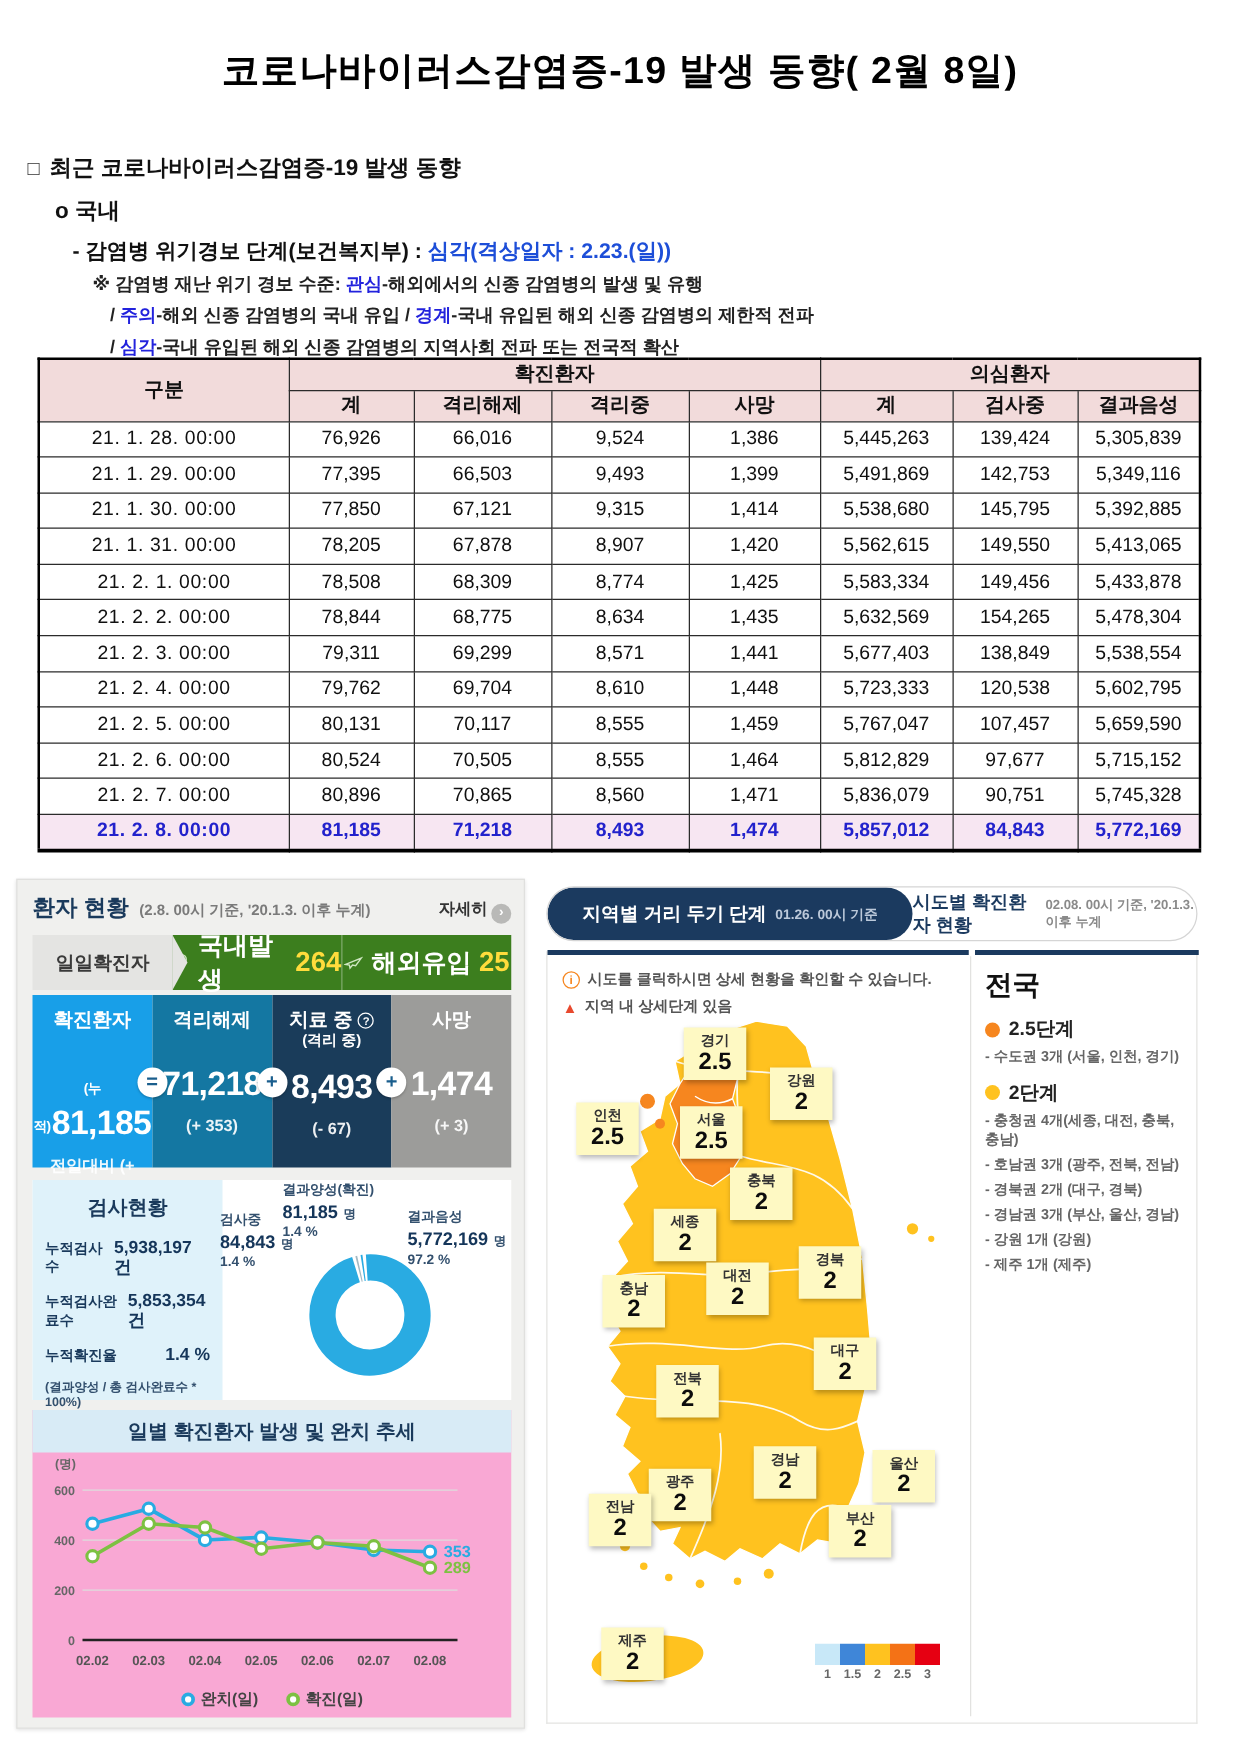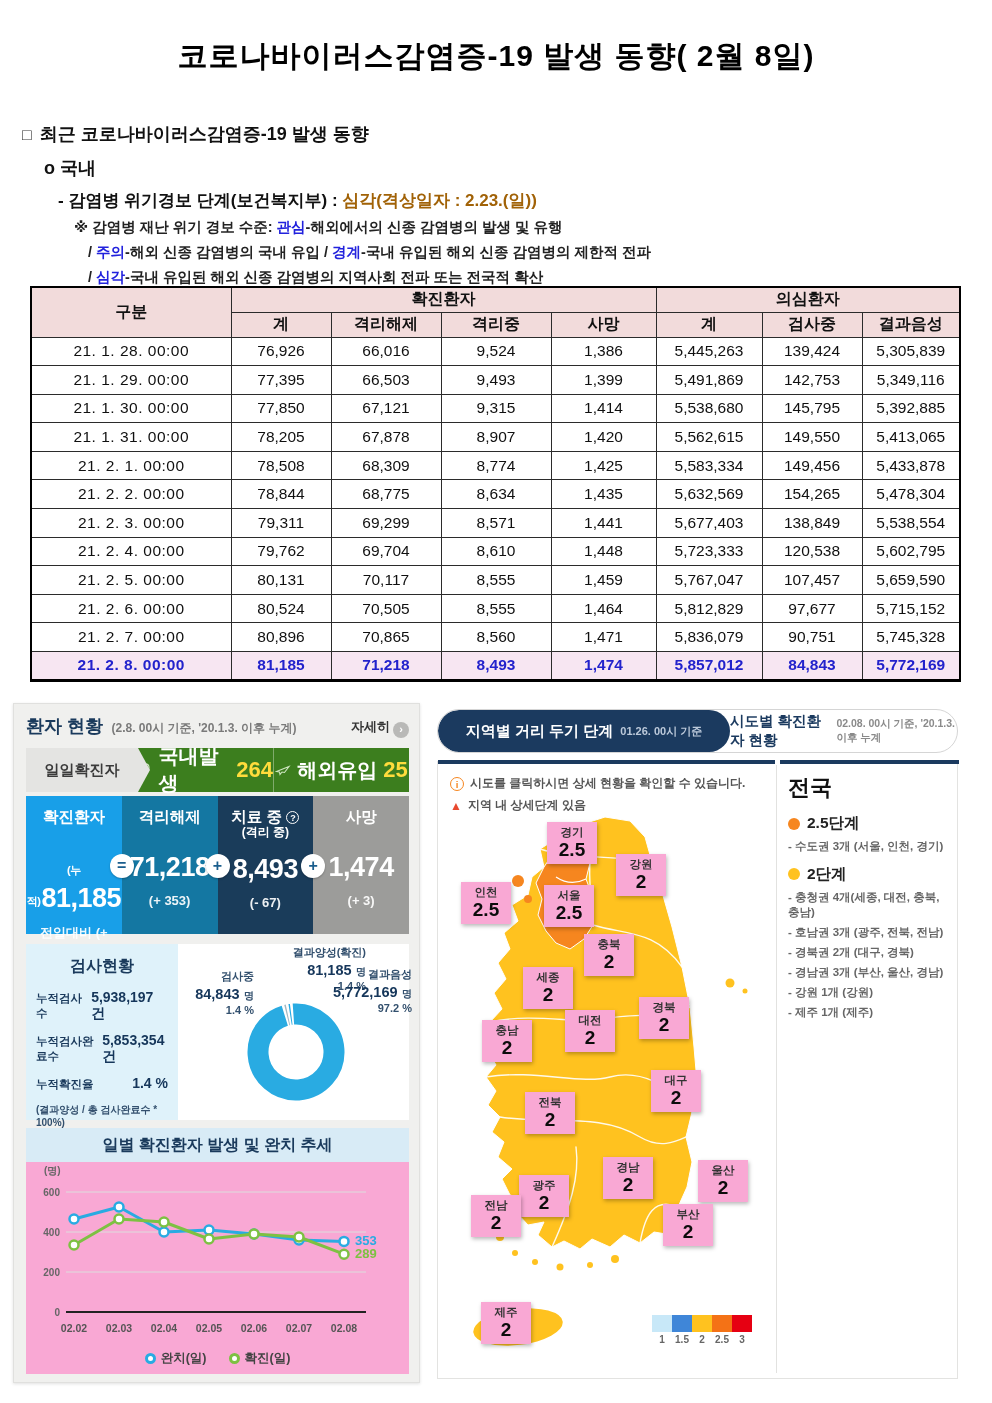--- a/index.html
+++ b/index.html
@@ -7,21 +7,21 @@
   .abs { position:absolute; }
   #page { position:relative; width:992px; height:1403px; overflow:hidden; background:#fff; }
 
   
   #doc-title { top:36px; left:0; width:100%; text-align:center; font-size:30px; font-weight:900; letter-spacing:1px; color:#000; }
   #intro { top:122px; left:22px; width:950px; }
   .intro-l1 { font-size:18px; font-weight:800; }
   .intro-l1 .sq { font-weight:400; margin-right:8px; font-size:16px; color:#333; }
   .intro-l2 { font-size:18px; font-weight:800; margin:10px 0 0 22px; }
   .intro-l3 { font-size:17px; font-weight:800; margin:9px 0 0 36px; }
-  .intro-l3 .alert { color:#a16207; }
+  .intro-l3 .alert { color:#1d4ed8; }
   .note-line { font-size:14.5px; font-weight:600; color:#222; margin-top:6px; }
   .note-line.n0 { margin-left:52px; }
   .note-line.n1, .note-line.n2 { margin-left:66px; }
   .note-line .blue { color:#2222dd; }
 
   
   #trend-table-wrap { top:286px; left:30px; width:929px; }
   table.trend { border-collapse:collapse; width:100%; table-layout:fixed; background:#fff; border:2px solid #000; }
   table.trend th, table.trend td { border:1px solid #2b2b2b; text-align:center; vertical-align:middle; }
   table.trend thead th { background:#f2dbdb; font-size:16px; font-weight:600; height:25px; }
@@ -62,21 +62,21 @@
 
   #test-card { top:240px; left:12px; width:383px; height:176px; background:#fff; display:flex; position:absolute; }
   #test-left { width:152px; background:#dff2fa; padding:12px 10px; }
   #test-title { text-align:center; font-size:16px; font-weight:800; color:#1a3a5c; margin-bottom:12px; }
   .test-row { display:flex; justify-content:space-between; align-items:baseline; margin-top:9px; }
   .test-row .k { font-size:11.5px; font-weight:700; color:#1a3a5c; }
   .test-row .v { font-size:14px; font-weight:800; color:#15365a; }
   #test-note { font-size:10px; color:#33506e; margin-top:11px; font-weight:700; }
   #test-right { position:relative; flex:1; }
   #donut-svg { position:absolute; left:58px; top:48px; }
-  .dn-lab { position:absolute; text-align:right; line-height:1.25; }
+  .dn-lab { position:absolute; text-align:left; line-height:1.25; }
   .dn-lab .t { font-size:11px; font-weight:700; color:#33506e; }
   .dn-lab .n { font-size:14.5px; font-weight:800; color:#15365a; }
   .dn-lab .u { font-size:10px; font-weight:600; color:#33506e; }
   .dn-lab .p { font-size:11px; font-weight:700; color:#33506e; }
   #dn-pos { left:48px; top:2px; width:140px; }
   #dn-test { left:-2px; top:26px; width:78px; }
   #dn-neg { left:148px; top:24px; width:86px; }
 
   #chart-card { top:424px; left:12px; width:383px; height:246px; background:#f9a8d4; position:absolute; }
   #chart-title { height:34px; background:#d8ebf6; color:#1a3a5c; font-size:16px; font-weight:800; display:flex; align-items:center; justify-content:center; }
@@ -100,21 +100,21 @@
   #strip-l { left:0; width:337px; } #strip-r { left:342px; width:179px; }
   #v-divider { position:absolute; left:338px; top:4px; width:1px; height:608px; background:#e2e2e0; }
 
   .note-r { position:absolute; left:12px; font-size:12px; color:#555; font-weight:600; display:flex; align-items:center; gap:6px; }
   #note1 { top:14px; } #note2 { top:36px; }
   .i-circ { display:inline-block; width:14px; height:14px; border:1.5px solid #f6861f; color:#f6861f; border-radius:50%; font-size:9.5px; line-height:13px; text-align:center; font-weight:800; }
   .warn-tri { color:#e8492e; font-size:12px; }
 
   #map-wrap { position:absolute; left:2px; top:46px; width:332px; height:566px; }
   #map-svg { position:absolute; left:0; top:0; }
-  .region-card { position:absolute; width:50px; background:#f9a8d4; box-shadow:1px 2px 4px rgba(0,0,0,.28); text-align:center; padding:3px 0 4px; cursor:pointer; z-index:2; }
+  .region-card { position:absolute; width:50px; background:#fef9c3; box-shadow:1px 2px 4px rgba(0,0,0,.28); text-align:center; padding:3px 0 4px; cursor:pointer; z-index:2; }
   .region-card .nm { font-size:11.5px; color:#333; font-weight:700; }
   .region-card .lv { font-size:19px; color:#0c0c0c; font-weight:800; line-height:1.05; }
 
   #scale-legend { position:absolute; left:212px; top:508px; width:110px; z-index:2; }
   #scale-legend .sq-row { display:flex; }
   #scale-legend .sq { width:20px; height:17px; }
   #scale-legend .lb-row { display:flex; }
   #scale-legend .lb { width:20px; text-align:center; font-size:10px; color:#666; font-weight:600; margin-top:2px; }
 
   #national { position:absolute; left:350px; top:12px; width:165px; }

